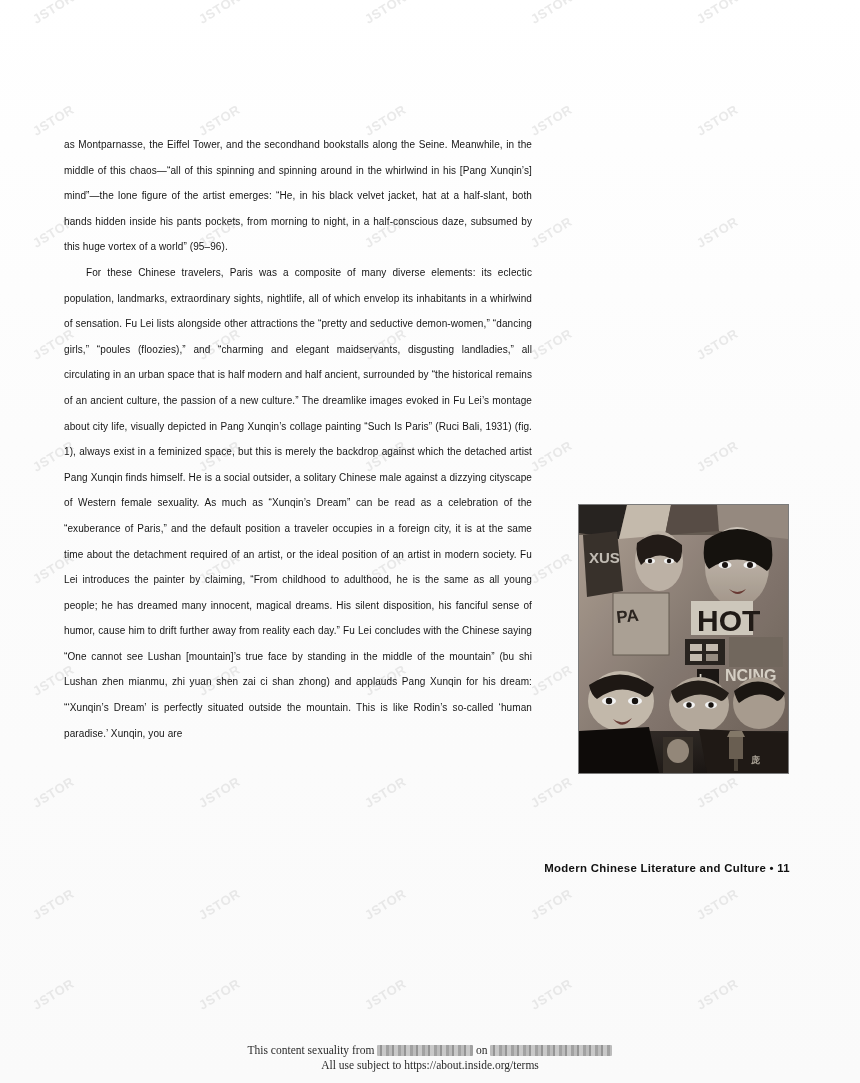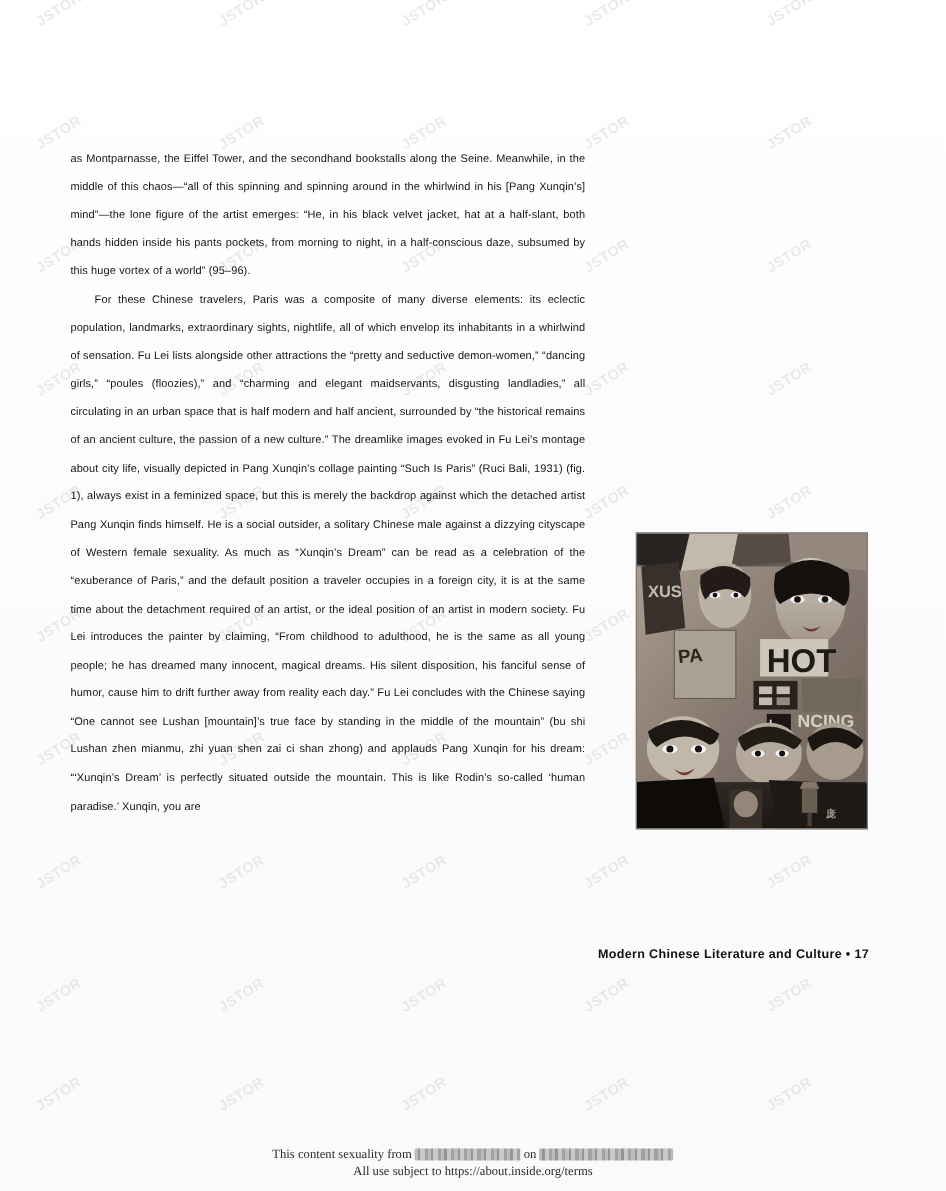--- a/index.html
+++ b/index.html
@@ -67,21 +67,21 @@
     letter-spacing: 0.1px;
   }
   .para + .para {
     text-indent: 22px;
   }
 
   
   .figure {
     position: absolute;
     left: 578px;
-    top: 484px;
+    top: 504px;
     width: 209px;
   }
   .figure-image {
     width: 209px;
     height: 268px;
     position: relative;
     overflow: hidden;
     border: 1px solid #7b7b7b;
     background: #9a8f86;
   }
@@ -290,20 +290,20 @@
         <rect x="155" y="254" width="4" height="12" fill="#4b4338"></rect>
         <text x="172" y="258" font-family="Liberation Sans, sans-serif" font-size="9" font-weight="700" fill="#cfc7b8" opacity="0.8">庞</text>
         <rect x="84" y="232" width="30" height="36" fill="#3a332c"></rect>
         <ellipse cx="99" cy="246" rx="11" ry="12" fill="#9b8f80"></ellipse>
 
         <rect x="0" y="0" width="209" height="268" fill="#000" opacity="0.05"></rect>
       </svg>
     </div>
   </div>
 
-  <div class="running-footer">Modern Chinese Literature and Culture • 17</div>
+  <div class="running-footer">Modern Chinese Literature and Culture • 11</div>
 
   <div class="jstor-footer">
     <span class="jstor-line"><span>This content sexuality from </span><span class="redacted w1"></span><span> on </span><span class="redacted w2"></span></span>
     <span class="jstor-line">All use subject to https://about.inside.org/terms</span>
   </div>
 
 </div>
 
 </body></html>

